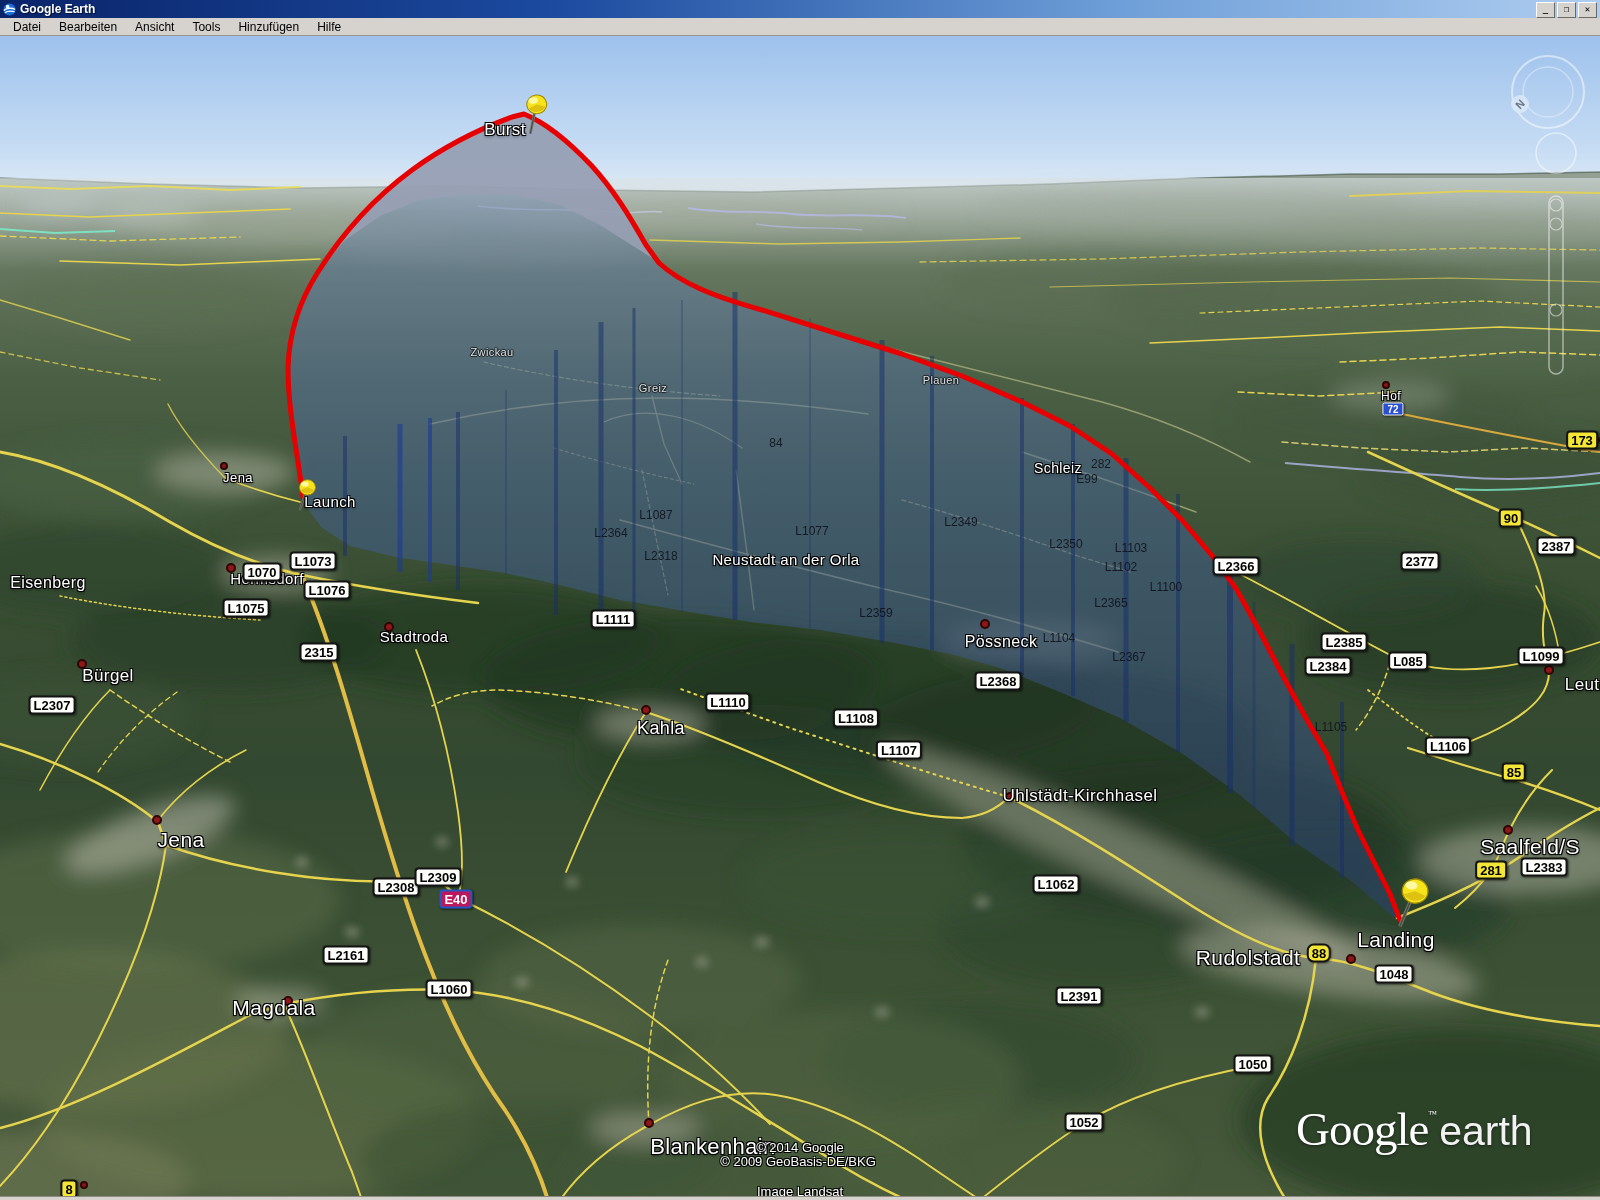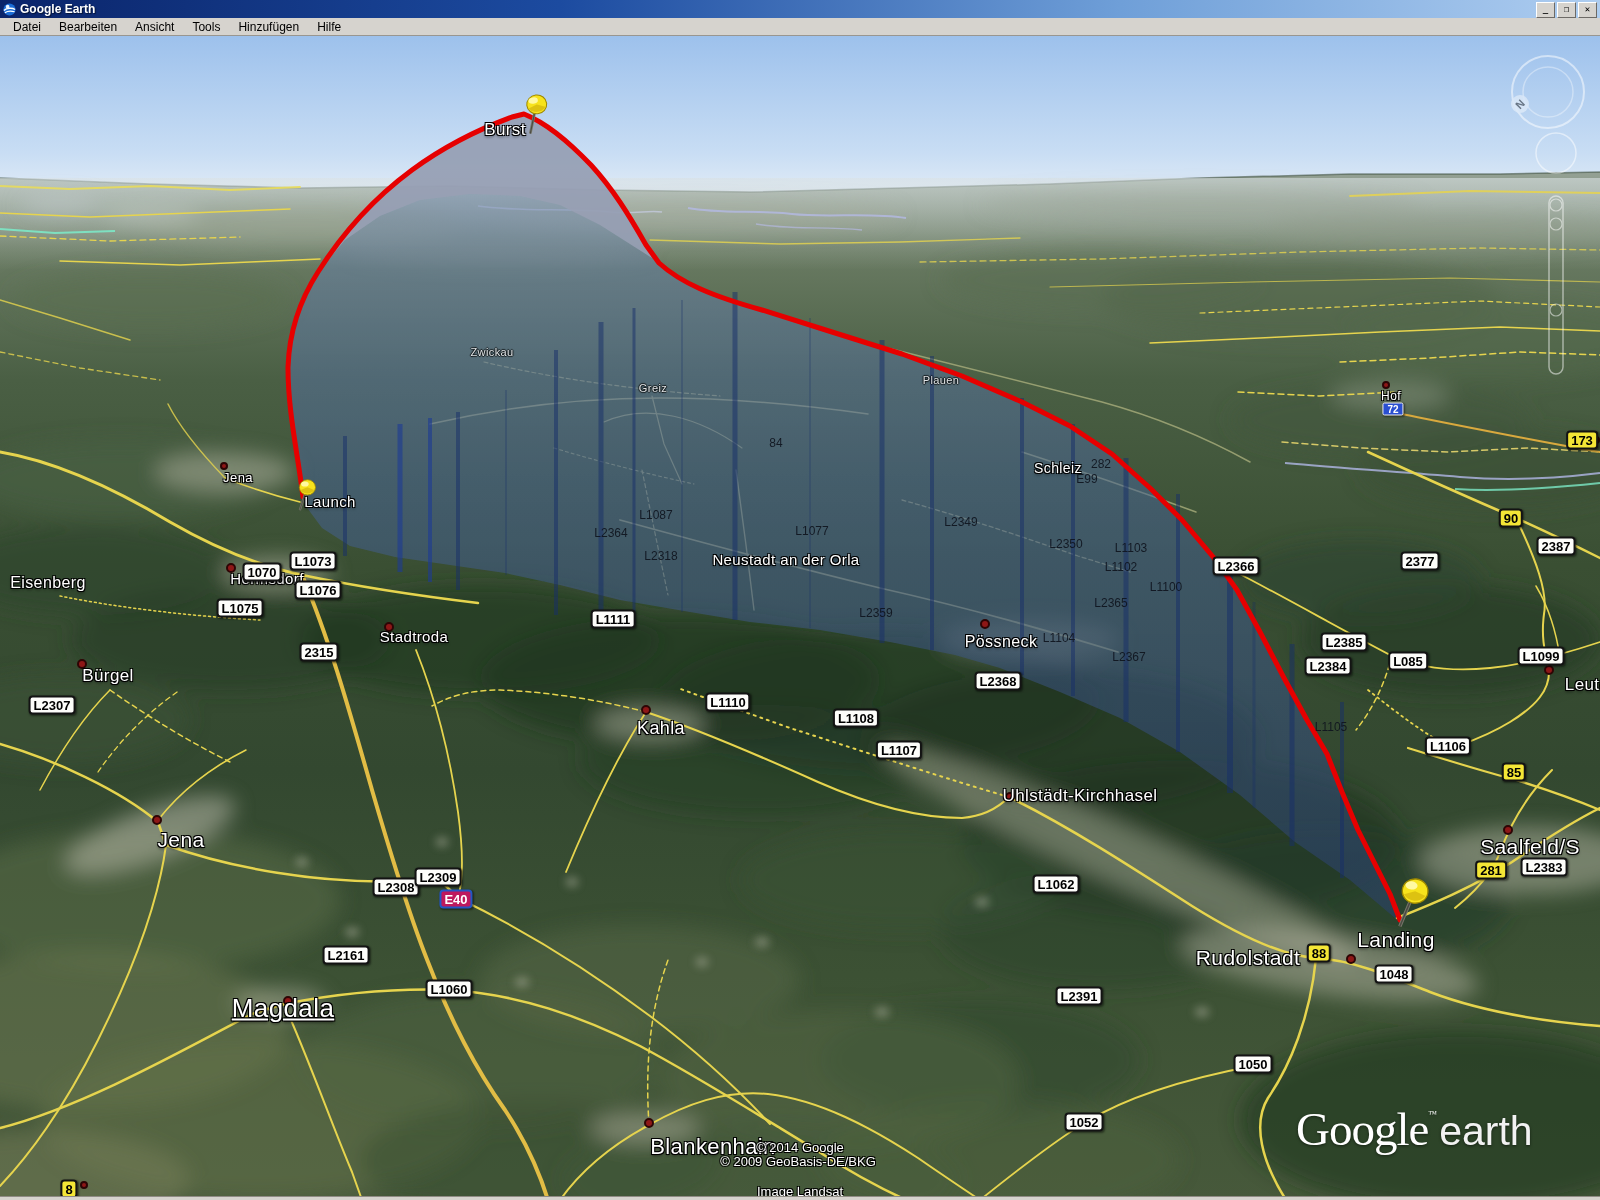--- a/index.html
+++ b/index.html
@@ -300,21 +300,21 @@
     <div class="town" style="left: 48px; top: 583px; font-size: 16px;">Eisenberg</div>
     <span class="dot" style="left: 231px; top: 568px;"></span>
     <div class="town" style="left: 267px; top: 578px; font-size: 15px;">Hermsdorf</div>
     <span class="dot" style="left: 389px; top: 627px;"></span>
     <div class="town" style="left: 414px; top: 636px; font-size: 15px;">Stadtroda</div>
     <span class="dot" style="left: 82px; top: 664px;"></span>
     <div class="town" style="left: 108px; top: 676px; font-size: 17px;">Bürgel</div>
     <span class="dot" style="left: 157px; top: 820px;"></span>
     <div class="town" style="left: 181px; top: 840px; font-size: 21px;">Jena</div>
     <span class="dot" style="left: 288px; top: 1001px;"></span>
-    <div class="town" style="left: 283px; top: 1008px; font-size: 26px; text-decoration: underline;">Magdala</div>
+    <div class="town" style="left: 274px; top: 1008px; font-size: 21px;">Magdala</div>
     <span class="dot" style="left: 646px; top: 710px;"></span>
     <div class="town" style="left: 661px; top: 728px; font-size: 18px;">Kahla</div>
     <div class="town" style="left: 786px; top: 559px; font-size: 15px;">Neustadt an der Orla</div>
     <span class="dot" style="left: 985px; top: 624px;"></span>
     <div class="town" style="left: 1001px; top: 642px; font-size: 16px;">Pössneck</div>
     <span class="dot" style="left: 1010px; top: 797px;"></span>
     <div class="town" style="left: 1080px; top: 796px; font-size: 17px;">Uhlstädt-Kirchhasel</div>
     <span class="dot" style="left: 1351px; top: 959px;"></span>
     <div class="town" style="left: 1248px; top: 958px; font-size: 21px;">Rudolstadt</div>
     <span class="dot" style="left: 649px; top: 1123px;"></span>
@@ -324,39 +324,39 @@
     <span class="dot" style="left: 1549px; top: 670px;"></span>
     <div class="town" style="left: 1592px; top: 685px; font-size: 17px;">Leuten</div>
     <span class="dot" style="width: 8px; height: 8px; left: 1386px; top: 385px;"></span>
     <div class="town" style="left: 1391px; top: 396px; font-size: 12px;">Hof</div>
     <div class="town" style="left: 1058px; top: 468px; font-size: 14px;">Schleiz</div>
     <div class="town dim" style="left: 492px; top: 352px; font-size: 11px;">Zwickau</div>
     <div class="town dim" style="left: 653px; top: 388px; font-size: 11px;">Greiz</div>
     <div class="town dim" style="left: 941px; top: 380px; font-size: 11px;">Plauen</div>
     <div class="badge" style="left: 313px; top: 561px;">L1073</div>
     <div class="badge" style="left: 262px; top: 572px;">1070</div>
-    <div class="badge" style="left: 318px; top: 590px; text-align: right;">L1076</div>
-    <div class="badge" style="left: 240px; top: 608px;">L1075</div>
+    <div class="badge" style="left: 327px; top: 590px; text-align: right;">L1076</div>
+    <div class="badge" style="left: 246px; top: 608px;">L1075</div>
     <div class="badge" style="left: 319px; top: 652px;">2315</div>
     <div class="badge" style="left: 52px; top: 705px;">L2307</div>
     <div class="badge" style="left: 613px; top: 619px;">L1111</div>
     <div class="badge" style="left: 728px; top: 702px;">L1110</div>
     <div class="badge" style="left: 856px; top: 718px;">L1108</div>
     <div class="badge" style="left: 899px; top: 750px;">L1107</div>
     <div class="badge" style="left: 396px; top: 887px;">L2308</div>
     <div class="badge" style="left: 438px; top: 877px;">L2309</div>
     <div class="badge g" style="left: 456px; top: 899px;">E40</div>
     <div class="badge" style="left: 346px; top: 955px;">L2161</div>
     <div class="badge" style="left: 449px; top: 989px;">L1060</div>
     <div class="badge" style="left: 1056px; top: 884px;">L1062</div>
     <div class="badge" style="left: 1079px; top: 996px;">L2391</div>
     <div class="badge" style="left: 1253px; top: 1064px;">1050</div>
     <div class="badge" style="left: 1084px; top: 1122px;">1052</div>
     <div class="badge" style="left: 1394px; top: 974px;">1048</div>
-    <div class="badge y" style="left: 1319px; top: 953px;">88</div>
+    <div class="badge y" style="left: 1319px; top: 953px; border-radius: 7px;">88</div>
     <div class="badge y" style="left: 1491px; top: 870px;">281</div>
     <div class="badge y" style="left: 1514px; top: 772px;">85</div>
     <div class="badge y" style="left: 1511px; top: 518px;">90</div>
     <span class="dot" style="width: 8px; height: 8px; left: 1596px; top: 440px;"></span>
     <div class="badge y" style="left: 1582px; top: 440px;">173</div>
     <span class="dot" style="width: 8px; height: 8px; left: 84px; top: 1185px;"></span>
     <div class="badge y" style="left: 69px; top: 1189px;">8</div>
     <div class="badge" style="left: 1544px; top: 867px;">L2383</div>
     <div class="badge" style="left: 1420px; top: 561px;">2377</div>
     <div class="badge" style="left: 1556px; top: 546px;">2387</div>

